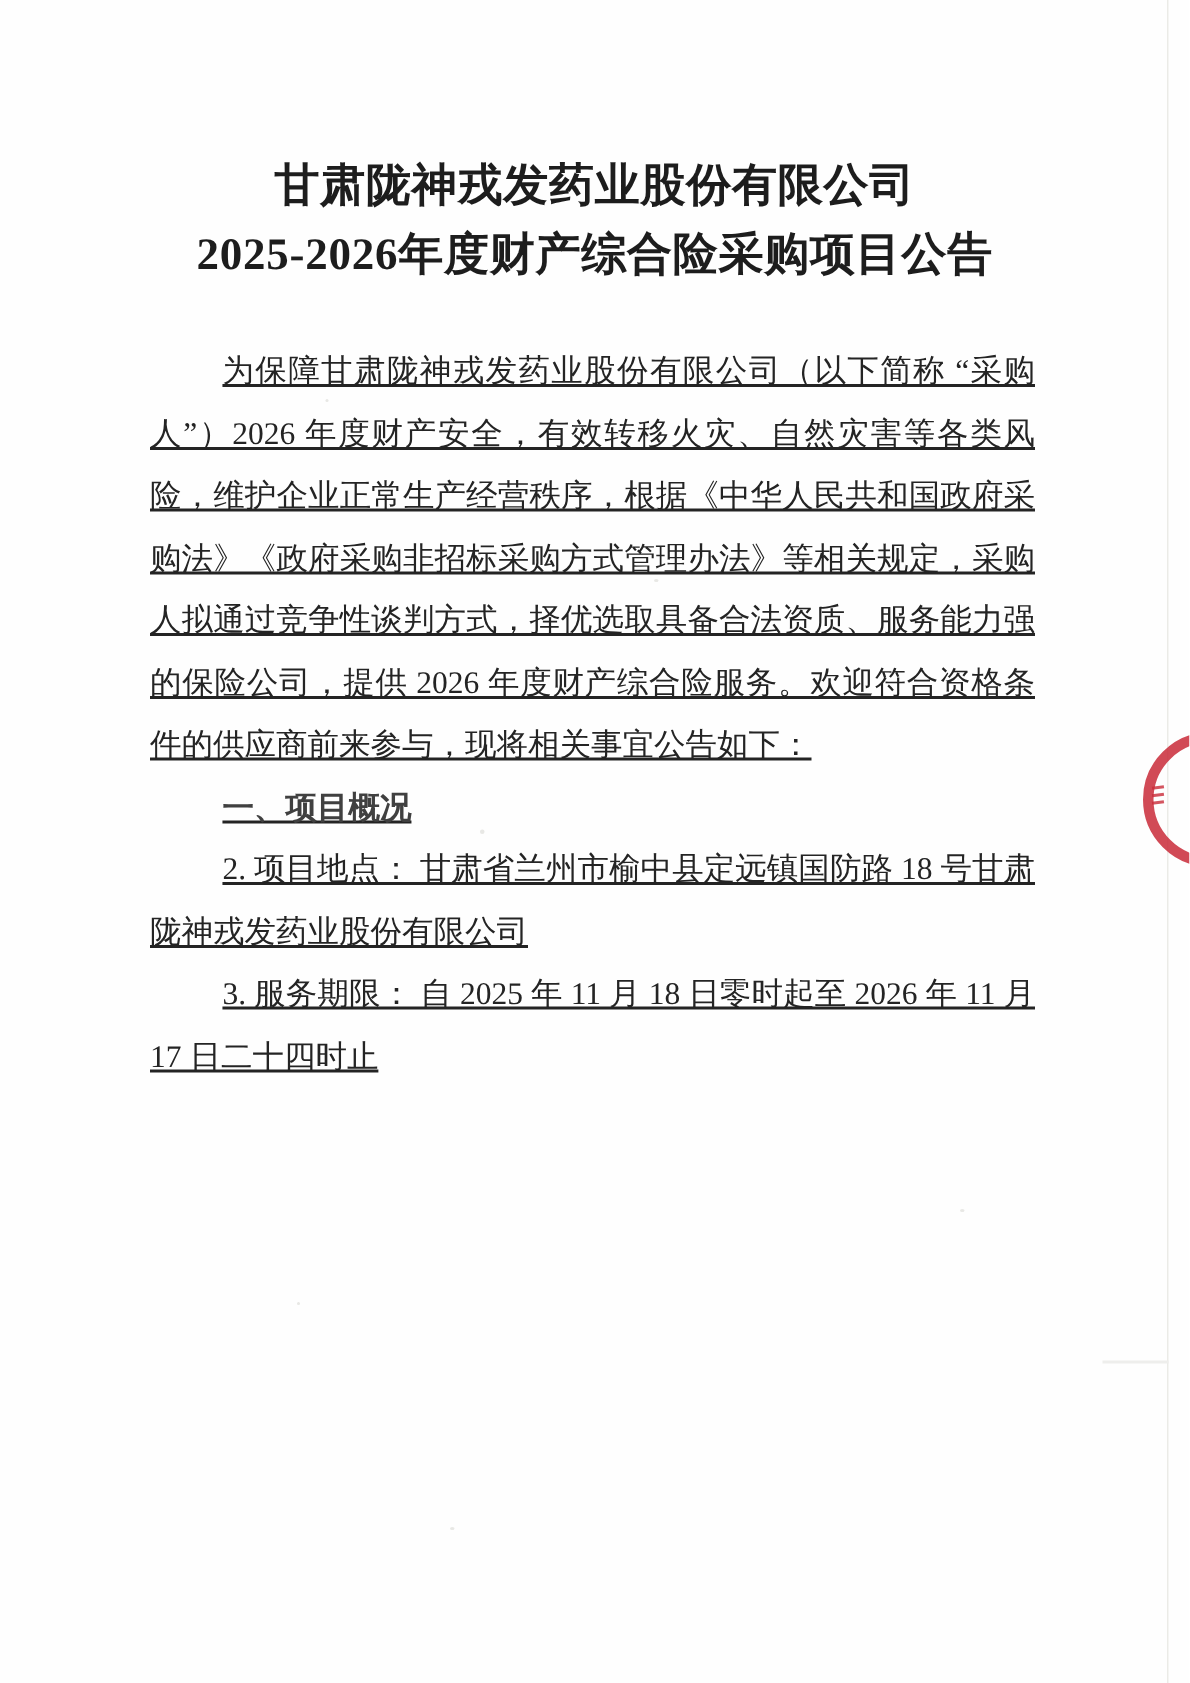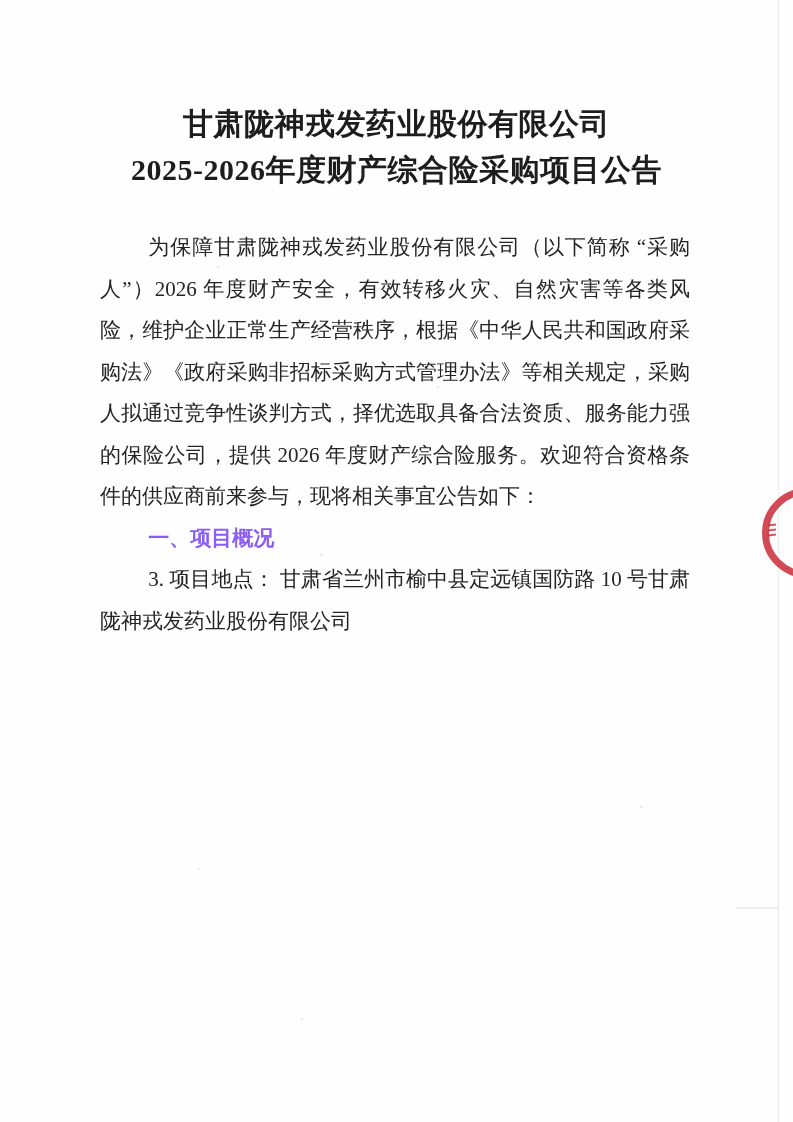--- a/index.html
+++ b/index.html
@@ -33,29 +33,30 @@
   .doc-body {
     position: absolute;
     top: 227px;
     left: 100px;
     width: 590px;
     font-size: 21px;
     line-height: 41.5px;
     text-align: justify;
     line-break: loose;
     color: #242424;
+    text-decoration: underline;
   }
   .doc-body p {
     margin: 0;
     padding: 0;
     text-indent: 2.3em;
   }
   .doc-body p.heading {
     font-weight: bold;
-    color: #8b5cf6;
+    color: #404040;
   }
   
   .scan-vline {
     position: absolute;
     top: 0;
     left: 778px;
     width: 1px;
     height: 1122px;
     background: #ebebe7;
   }
@@ -110,21 +111,22 @@
   <div class="scan-vline"></div>
   <div class="scan-hline"></div>
 
   <div class="doc-title title-1">甘肃陇神戎发药业股份有限公司</div>
 
   <div class="doc-title title-2">2025-2026年度财产综合险采购项目公告</div>
 
   <div class="doc-body">
     <p>为保障甘肃陇神戎发药业股份有限公司（以下简称 “采购人”）2026 年度财产安全，有效转移火灾、自然灾害等各类风险，维护企业正常生产经营秩序，根据《中华人民共和国政府采购法》《政府采购非招标采购方式管理办法》等相关规定，采购人拟通过竞争性谈判方式，择优选取具备合法资质、服务能力强的保险公司，提供 2026 年度财产综合险服务。欢迎符合资格条件的供应商前来参与，现将相关事宜公告如下：</p>
     <p class="heading">一、项目概况</p>
-    <p>3. 项目地点： 甘肃省兰州市榆中县定远镇国防路 10 号甘肃陇神戎发药业股份有限公司</p>
+    <p>2. 项目地点： 甘肃省兰州市榆中县定远镇国防路 18 号甘肃陇神戎发药业股份有限公司</p>
+    <p>3. 服务期限： 自 2025 年 11 月 18 日零时起至 2026 年 11 月 17 日二十四时止</p>
   </div>
 
   <div class="stamp-arc"></div>
   <div class="stamp-marks">
     <i></i>
       <i></i>
       <i></i>
   </div>
 
   <div class="speck" style="left:320px; top:553px; width:3px; height:3px;"></div>

